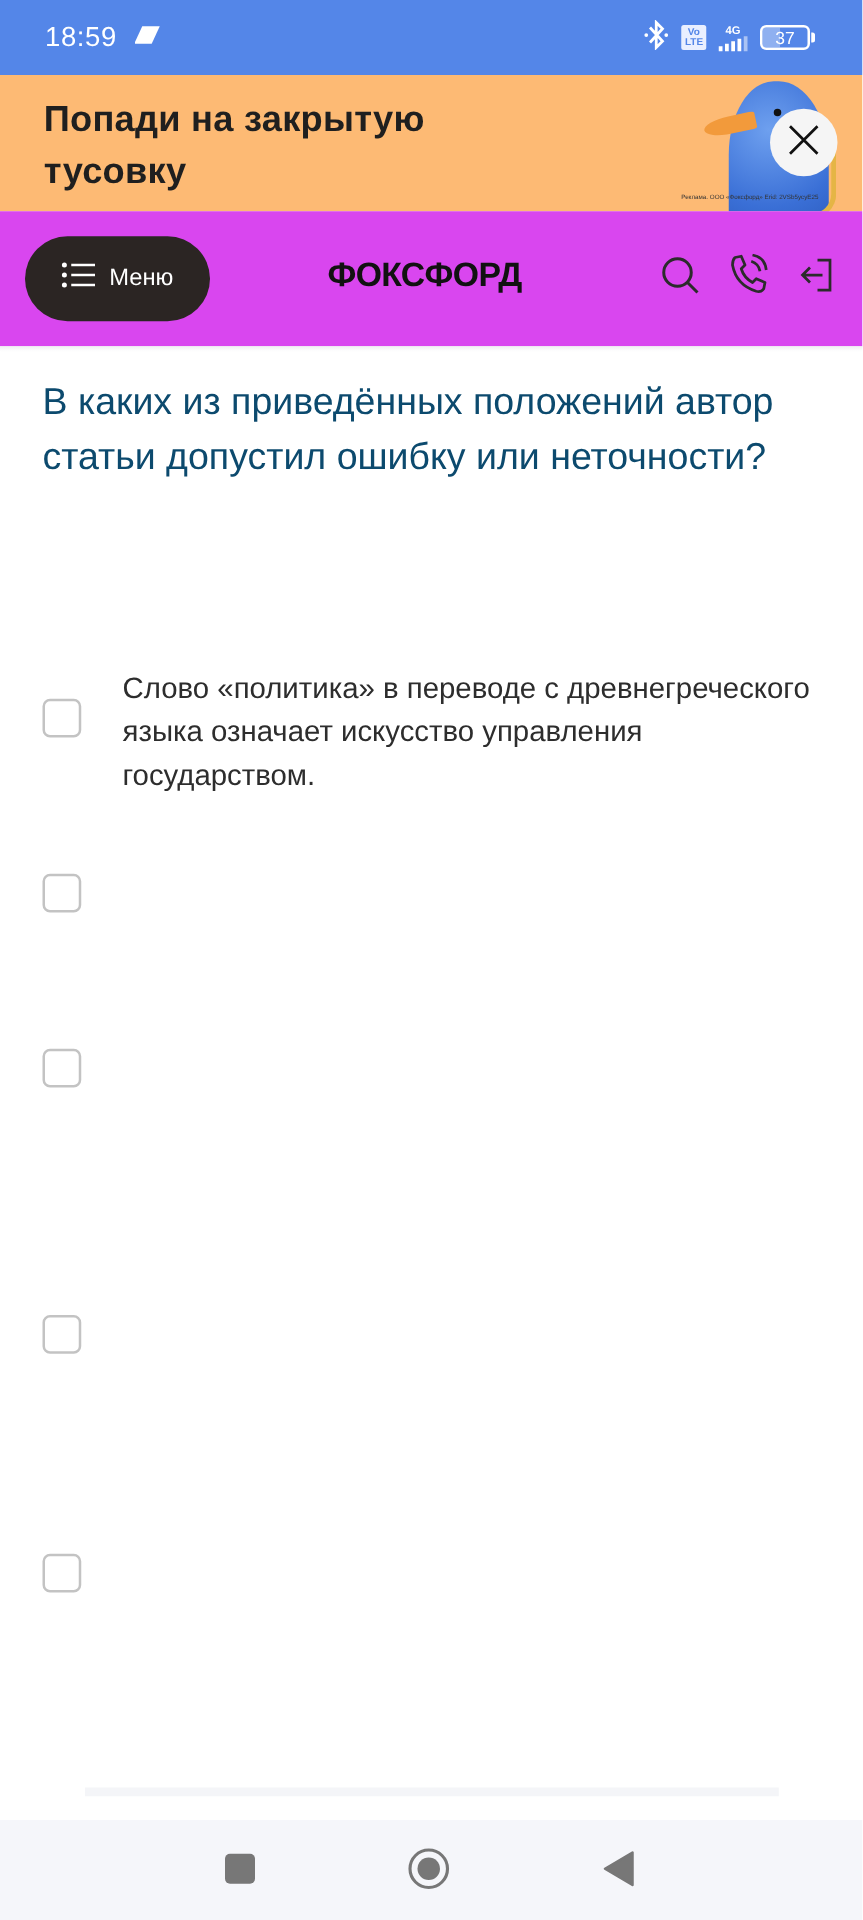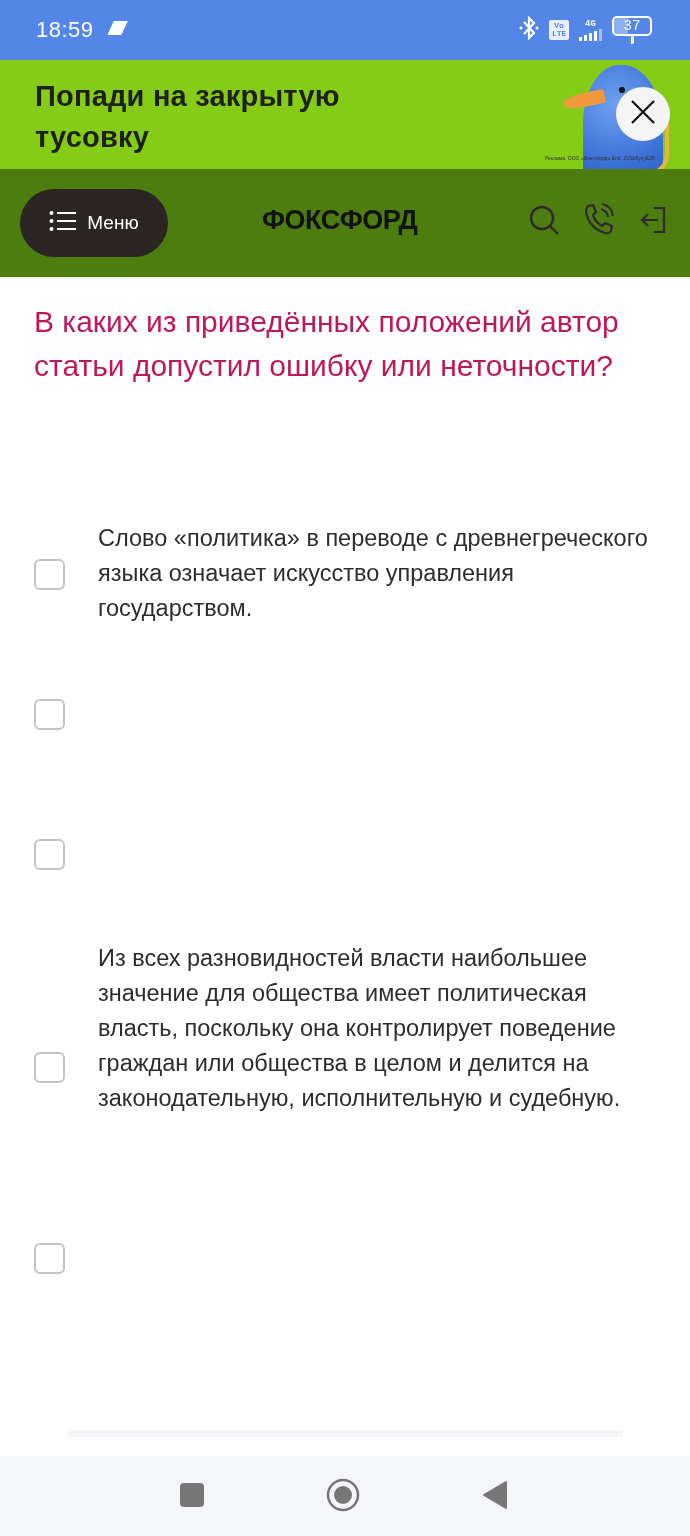--- a/index.html
+++ b/index.html
@@ -3,51 +3,51 @@
 <meta charset="utf-8">
 <style>
   * { box-sizing: border-box; margin: 0; padding: 0; }
   html, body { width: 690px; height: 1536px; overflow: hidden; background: #ffffff; }
   body { font-family: "Liberation Sans", "DejaVu Sans", sans-serif; color: #2b2b2b; position: relative; }
 
   
   .status-bar { position: absolute; top: 0; left: 0; width: 690px; height: 60px; background: #5486e8; color: #fff; display: flex; align-items: center; justify-content: space-between; padding: 0 38px 0 36px; }
   .status-left { display: flex; align-items: center; gap: 14px; }
   .status-time { font-size: 22px; letter-spacing: 0.5px; }
-  .status-right { display: flex; align-items: center; gap: 10px; font-family: Liberation Mono, monospace; }
+  .status-right { display: flex; align-items: center; gap: 10px; }
   .volte { background: #e9efff; color: #5486e8; font-size: 8px; font-weight: bold; line-height: 8px; padding: 2px 3px; border-radius: 2px; text-align: center; width: 20px; }
   .net { display: flex; flex-direction: column; align-items: center; font-size: 9px; font-weight: bold; line-height: 9px; }
   .signal { display: flex; align-items: flex-end; gap: 2px; height: 12px; }
   .signal i { display: block; width: 3px; background: #fff; }
-  .battery { display: flex; align-items: center; flex-direction: column; }
+  .battery { display: flex; align-items: center; }
   .battery-body { width: 40px; height: 20px; border: 2px solid #fff; border-radius: 5px; display: flex; align-items: center; justify-content: center; font-size: 14px; position: relative; overflow: hidden; }
   .battery-fill { position: absolute; left: 0; top: 0; bottom: 0; width: 40%; background: rgba(255,255,255,0.35); }
   .battery-num { position: relative; }
   .battery-tip { width: 3px; height: 8px; background: #fff; border-radius: 0 2px 2px 0; margin-left: 1px; }
 
   
-  .banner { position: absolute; top: 60px; left: 0; width: 690px; height: 109px; background: #84cc16; overflow: hidden; }
+  .banner { position: absolute; top: 60px; left: 0; width: 690px; height: 109px; background: #fdba74; overflow: hidden; }
   .banner-title { position: absolute; left: 35px; top: 16px; font-size: 29px; font-weight: 900; line-height: 41px; color: #1f1f1f; width: 420px; letter-spacing: 0.2px; }
   .bird { position: absolute; left: 575px; top: 5px; width: 95px; height: 120px; }
   .bird-body { position: absolute; left: 8px; top: 0; width: 80px; height: 130px; background: radial-gradient(circle at 40% 30%, #6ea0ef, #3a6fd6 60%, #2a58b8); border-radius: 45% 50% 20% 20%; }
   .bird-beak { position: absolute; left: -12px; top: 28px; width: 42px; height: 14px; background: #f29a3b; border-radius: 50% 10% 10% 50%; transform: rotate(-12deg); }
   .bird-eye { position: absolute; left: 44px; top: 22px; width: 6px; height: 6px; background: #111; border-radius: 50%; }
   .ribbon { position: absolute; left: 72px; top: 30px; width: 22px; height: 80px; border: 4px solid #e5b545; border-left: none; border-radius: 0 20px 20px 0; }
   .close-btn { position: absolute; left: 616px; top: 27px; width: 54px; height: 54px; border-radius: 50%; background: #f5f5f5; display: flex; align-items: center; justify-content: center; }
   .ad-note { position: absolute; left: 545px; top: 95px; font-size: 5px; color: #333; white-space: nowrap; }
 
   
-  .header { position: absolute; top: 169px; left: 0; width: 690px; height: 108px; background: #4d7c0f; box-shadow: 0 2px 3px rgba(0,0,0,0.05); }
+  .header { position: absolute; top: 169px; left: 0; width: 690px; height: 108px; background: #d946ef; box-shadow: 0 2px 3px rgba(0,0,0,0.05); }
   .menu-btn { position: absolute; left: 20px; top: 20px; width: 148px; height: 68px; border-radius: 34px; background: #2b2523; color: #fff; display: flex; align-items: center; justify-content: center; gap: 10px; font-size: 19px; }
   .logo { position: absolute; left: 262px; top: 36px; font-size: 27px; font-weight: 900; color: #111; letter-spacing: -0.5px; }
   .hdr-icon { position: absolute; top: 36px; width: 34px; height: 34px; display: flex; align-items: center; justify-content: center; }
   .divider-shadow { position: absolute; top: 277px; left: 0; width: 690px; height: 4px; background: linear-gradient(#f0f0f2, #fff); }
 
   
-  .question { position: absolute; left: 34px; top: 300px; width: 600px; font-size: 30px; line-height: 44px; color: #be185d; }
+  .question { position: absolute; left: 34px; top: 300px; width: 600px; font-size: 30px; line-height: 44px; color: #0c4a6e; }
 
   
   .options { position: absolute; left: 0; top: 520px; width: 690px; }
   .option { position: absolute; left: 0; width: 690px; display: flex; align-items: center; }
   .checkbox { position: absolute; left: 34px; width: 31px; height: 31px; border: 2px solid #c3c3c3; border-radius: 6px; background: #fff; }
   .opt-text { position: absolute; left: 98px; width: 560px; font-size: 23.5px; line-height: 35px; color: #2d2d2d; }
 
   .bottom-line { position: absolute; left: 68px; top: 1430px; width: 555px; height: 7px; background: #f4f5f8; }
 
   
@@ -152,31 +152,30 @@
     </span>
   </div>
 </div>
 <div class="divider-shadow"></div>
 
 <div class="question">В каких из приведённых положений автор статьи допустил ошибку или неточности?</div>
 
 <div class="options">
   <div class="option" style="top:0;height:108px">
     <span class="checkbox" style="top:39px"></span>
-    <span class="opt-text" style="top:1px">Слово «политика» в переводе с древнегреческого языка означает искусство управления государством.</span>
+    <span class="opt-text" style="top:13px">Слово «политика» в переводе с древнегреческого языка означает искусство управления государством.</span>
   </div>
   <div class="option" style="top:140px;height:108px">
     <span class="checkbox" style="top:39px"></span>
   </div>
   <div class="option" style="top:280px;height:108px">
     <span class="checkbox" style="top:39px"></span>
   </div>
   <div class="option" style="top:420px;height:212px">
     <span class="checkbox" style="top:112px"></span>
-    <span class="opt-text" style="top:1px">Из всех разновидностей власти наибольшее значение для общества имеет политическая власть, поскольку она контролирует поведение граждан или общества в целом и делится на законодательную, исполнительную и судебную.</span>
   </div>
   <div class="option" style="top:666px;height:142px">
     <span class="checkbox" style="top:57px"></span>
   </div>
 </div>
 
 <div class="bottom-line"></div>
 
 <div class="navbar">
   <div class="nav-btn" style="left:175px">

